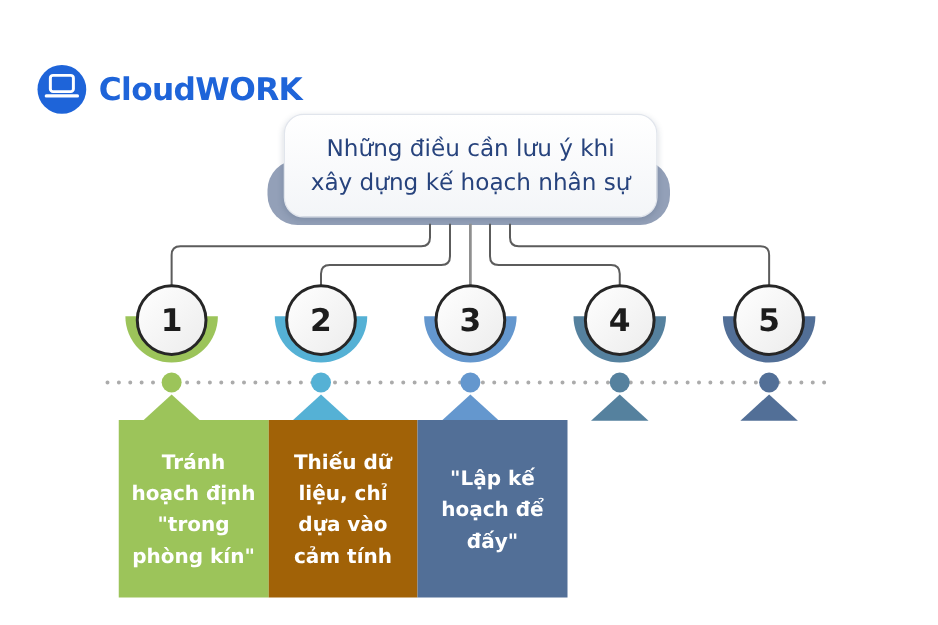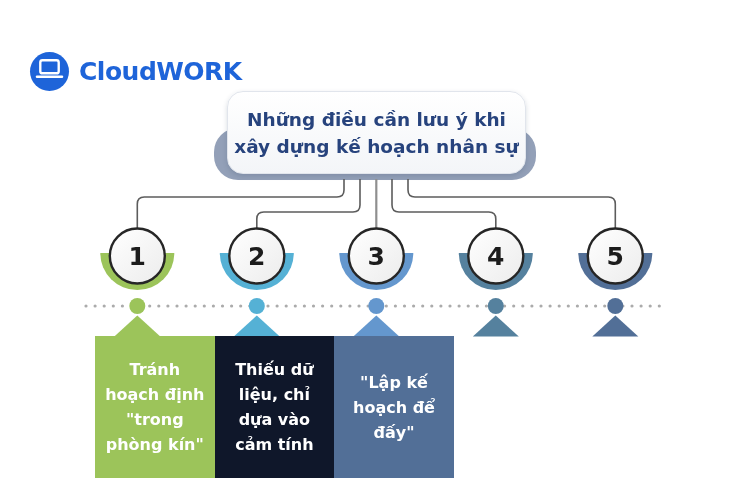--- a/index.html
+++ b/index.html
@@ -12,21 +12,21 @@
   .brand-badge{width:39px;height:39px;border-radius:50%;background:#1e64d9;
     display:flex;align-items:center;justify-content:center;}
   .brand-name{margin-left:10px;font-size:25px;font-weight:bold;color:#1e64d9;letter-spacing:-0.5px;}
   
   .title-shadow{position:absolute;left:214px;top:128px;width:322px;height:52px;
     border-radius:24px;background:#93a0b8;}
   .title-card{position:absolute;left:227px;top:91px;width:297px;height:81px;
     border-radius:16px;background:linear-gradient(180deg,#ffffff 0%,#f3f5f8 100%);
     border:1px solid #e1e5ec;box-shadow:0 2px 5px rgba(40,60,90,0.18);
     display:flex;align-items:center;justify-content:center;}
-  .title-text{font-size:18.5px;line-height:27px;font-weight:bold;color:#27437d;
+  .title-text{font-size:18.5px;line-height:27px;font-weight:normal;color:#27437d;
     text-align:center;white-space:pre-line;}
   
   .diagram{position:absolute;left:0;top:0;width:750px;height:500px;}
   
   .boxes{position:absolute;left:77px;top:336px;width:598px;height:142px;display:flex;padding-left:18px;}
   .step-box{width:119.6px;height:142px;display:flex;align-items:center;justify-content:center;}
   .step-label{font-size:16px;line-height:25px;font-weight:bold;color:#ffffff;
     text-align:center;white-space:pre-line;}
 </style>
 </head>
@@ -111,21 +111,21 @@
     </g>
   </svg>
 
   <div class="boxes">
     <div class="step-box" style="background-color: rgb(156, 196, 90);">
       <div class="step-label">Tránh
 hoạch định
 "trong
 phòng kín"</div>
     </div>
-    <div class="step-box" style="background-color: #0f172a; align-items: center;">
+    <div class="step-box" style="background-color: #a16207; align-items: center;">
       <div class="step-label">Thiếu dữ
 liệu, chỉ
 dựa vào
 cảm tính</div>
     </div>
     <div class="step-box" style="background-color: rgb(82, 111, 151);">
       <div class="step-label">"Lập kế
 hoạch để
 đấy"</div>
     </div>

